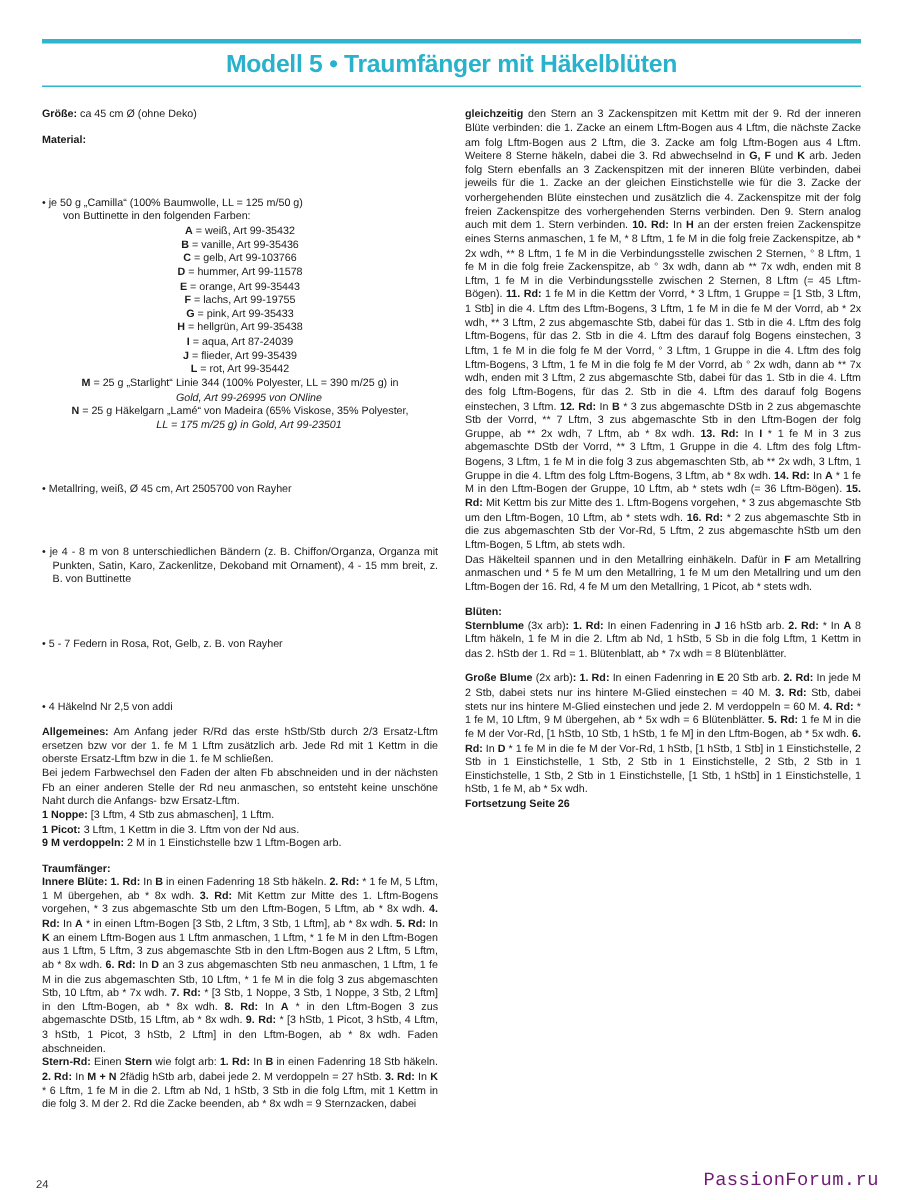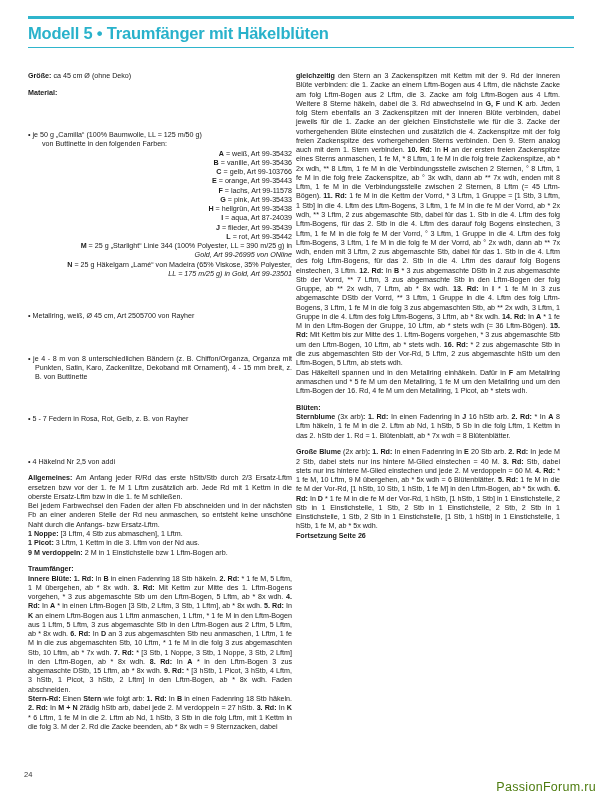--- a/index.html
+++ b/index.html
@@ -18,22 +18,23 @@
   .page {
     position: absolute;
     inset: 0;
     padding: 0;
   }
 
   
   .header-block {
     position: absolute;
     left: 28px;
-    top: 16px;
+    top: 26px;
     width: 546px;
+    text-align: center;
   }
   .rule {
     height: 2.5px;
     background: #2fb5cc;
     width: 100%;
   }
   .rule.bottom { height: 1.5px; }
   .header-title {
     font-size: 16.5px;
     font-weight: bold;
@@ -45,21 +46,21 @@
   }
 
   
   .cols {
     position: absolute;
     left: 28px;
     top: 72px;
     width: 546px;
     height: 705px;
     display: flex;
-    gap: 4px;
+    gap: 18px;
   }
   .col {
     width: 264px;
     font-size: 7.15px;
     line-height: 1.295;
     text-align: justify;
     -webkit-hyphens: auto;
     hyphens: auto;
   }
   .col p {
@@ -70,50 +71,50 @@
   }
   b, .b { font-weight: bold; }
 
   .bullets p {
     padding-left: 7px;
     text-indent: -7px;
     text-align: left;
     margin-top: 33px;
   }
   .mat-line {
-    text-align: right;
+    text-align: center;
   }
   .mat-line .cont {
     display: block;
     padding-left: 12px;
     text-indent: 0;
     font-style: italic;
   }
   .bullets .cont {
     display: block;
     padding-left: 0;
     text-indent: 0;
   }
 
   
   .page-number {
     position: absolute;
     left: 24px;
-    bottom: 21px;
+    bottom: 6px;
     font-size: 7.5px;
     color: #333;
   }
   .watermark {
     position: absolute;
-    right: 4px;
+    right: 14px;
     bottom: 6px;
     font-size: 12.5px;
-    color: #4d7c0f;
+    color: #701a75;
     letter-spacing: 0.3px;
-    font-family: Liberation Sans, sans-serif;
+    font-family: Liberation Mono, monospace;
   }
 </style>
 </head>
 <body>
 
 <div class="page">
 
   <div class="header-block">
     <div class="rule"></div>
     <div class="header-title">Modell 5 • Traumfänger mit Häkelblüten</div>
@@ -131,22 +132,23 @@
       <p><b>Material:</b></p>
 
       <div class="bullets">
         <p><span>• je 50 g „Camilla“ (100% Baumwolle, LL = 125 m/50 g)</span><span class="cont" style="padding-left:7px">von Buttinette in den folgenden Farben:</span></p>
       </div>
 
       <div>
         <p class="mat-line"><b>A</b><span> = weiß, Art 99-35432</span></p>
         <p class="mat-line"><b>B</b><span> = vanille, Art 99-35436</span></p>
         <p class="mat-line"><b>C</b><span> = gelb, Art 99-103766</span></p>
+        <p class="mat-line"><b>D</b><span> = hummer, Art 99-11578</span></p>
         <p class="mat-line"><b>E</b><span> = orange, Art 99-35443</span></p>
-        <p class="mat-line"><b>F</b><span> = lachs, Art 99-11578</span></p>
+        <p class="mat-line"><b>F</b><span> = lachs, Art 99-19755</span></p>
         <p class="mat-line"><b>G</b><span> = pink, Art 99-35433</span></p>
         <p class="mat-line"><b>H</b><span> = hellgrün, Art 99-35438</span></p>
         <p class="mat-line"><b>I</b><span> = aqua, Art 87-24039</span></p>
         <p class="mat-line"><b>J</b><span> = flieder, Art 99-35439</span></p>
         <p class="mat-line"><b>L</b><span> = rot, Art 99-35442</span></p>
 
         <p class="mat-line"><b>M</b><span> = 25 g „Starlight“ Linie 344 (100% Polyester, LL = 390 m/25 g) in</span><span class="cont">Gold, Art 99-26995 von ONline</span></p>
         <p class="mat-line"><b>N</b><span> = 25 g Häkelgarn „Lamé“ von Madeira (65% Viskose, 35% Polyester,</span><span class="cont">LL = 175 m/25 g) in Gold, Art 99-23501</span></p>
       </div>
 

